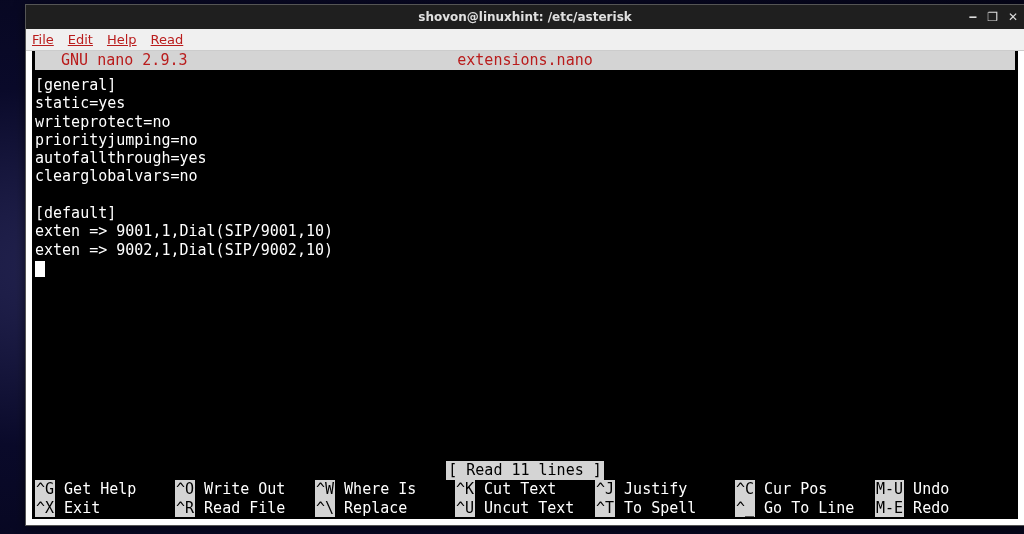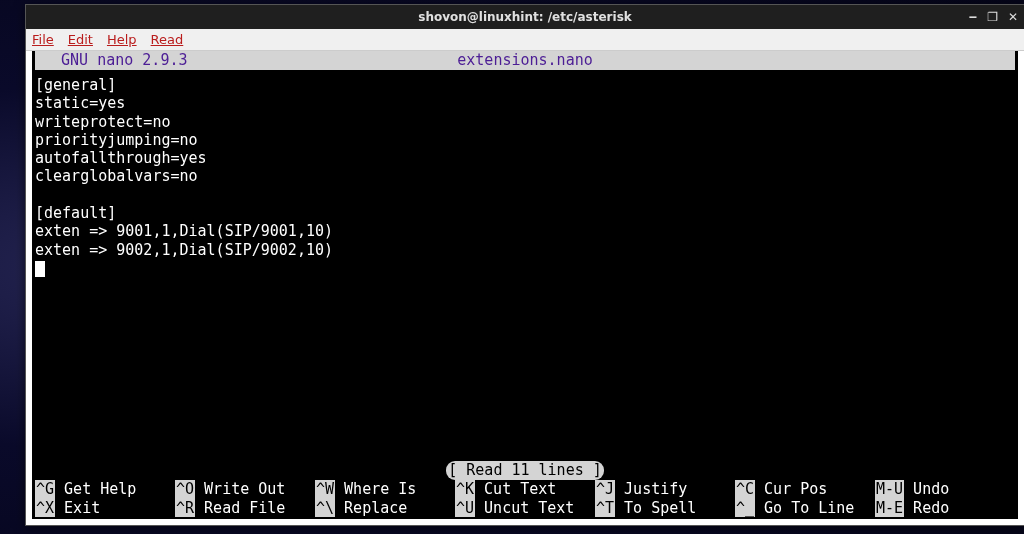--- a/index.html
+++ b/index.html
@@ -74,21 +74,21 @@
     position: relative;
     display: flex;
     flex-direction: column;
     overflow: hidden;
     border-left: 6px solid #fff;
     border-right: 6px solid #fff;
     border-bottom: 6px solid #fff;
   }
   .nano-header {
     background: #d4d4d4;
-    color: #4c1d95;
+    color: #b91c1c;
     display: flex;
     height: 19px;
     align-items: center;
     margin-bottom: 6px;
   }
   .nano-header .left { flex: 0 0 auto; padding-left: 8px; white-space: pre; }
   .nano-header .center { flex: 1; text-align: center; }
   .editor-body {
     flex: 1;
     white-space: pre;
@@ -103,21 +103,20 @@
   }
   .status-row {
     text-align: center;
     height: 19px;
   }
   .status-inner {
     background: #d4d4d4;
     color: #000;
     padding: 0 2px;
     display: inline-block;
-    border-radius: 9px;
   }
   .shortcuts {
     display: grid;
     grid-template-columns: 1fr 1fr 1fr 1fr 1fr 1fr 1fr;
     color: #fff;
   }
   .shortcut-row { display: contents; }
   .shortcut { white-space: pre; }
   .key {
     background: #d4d4d4;

